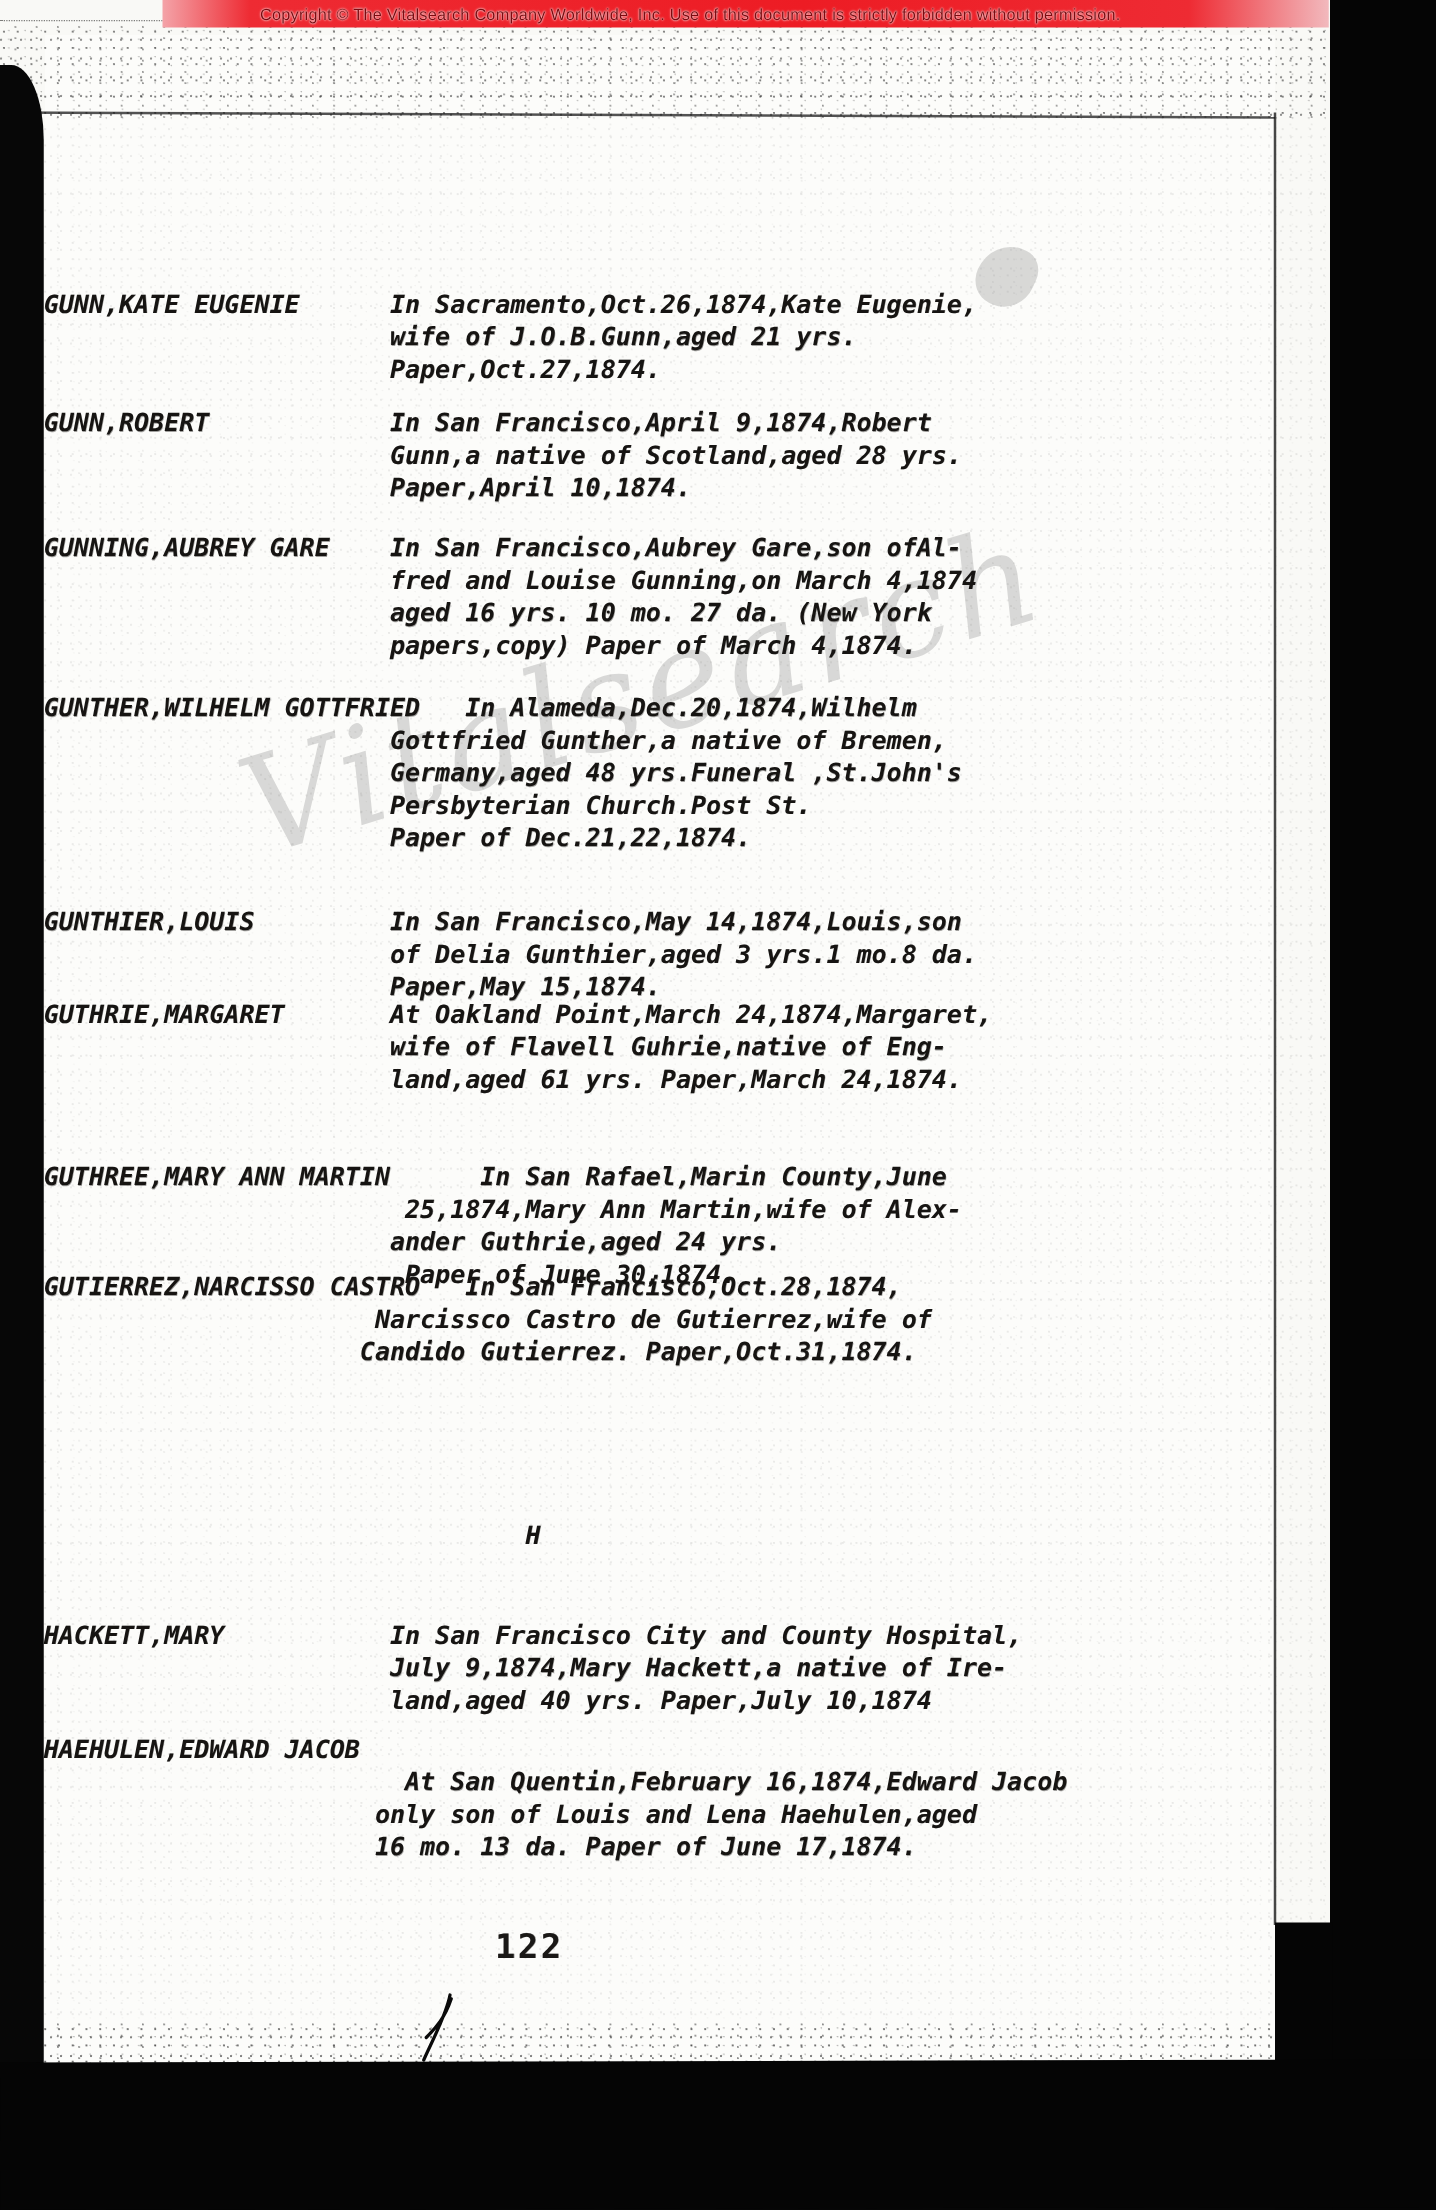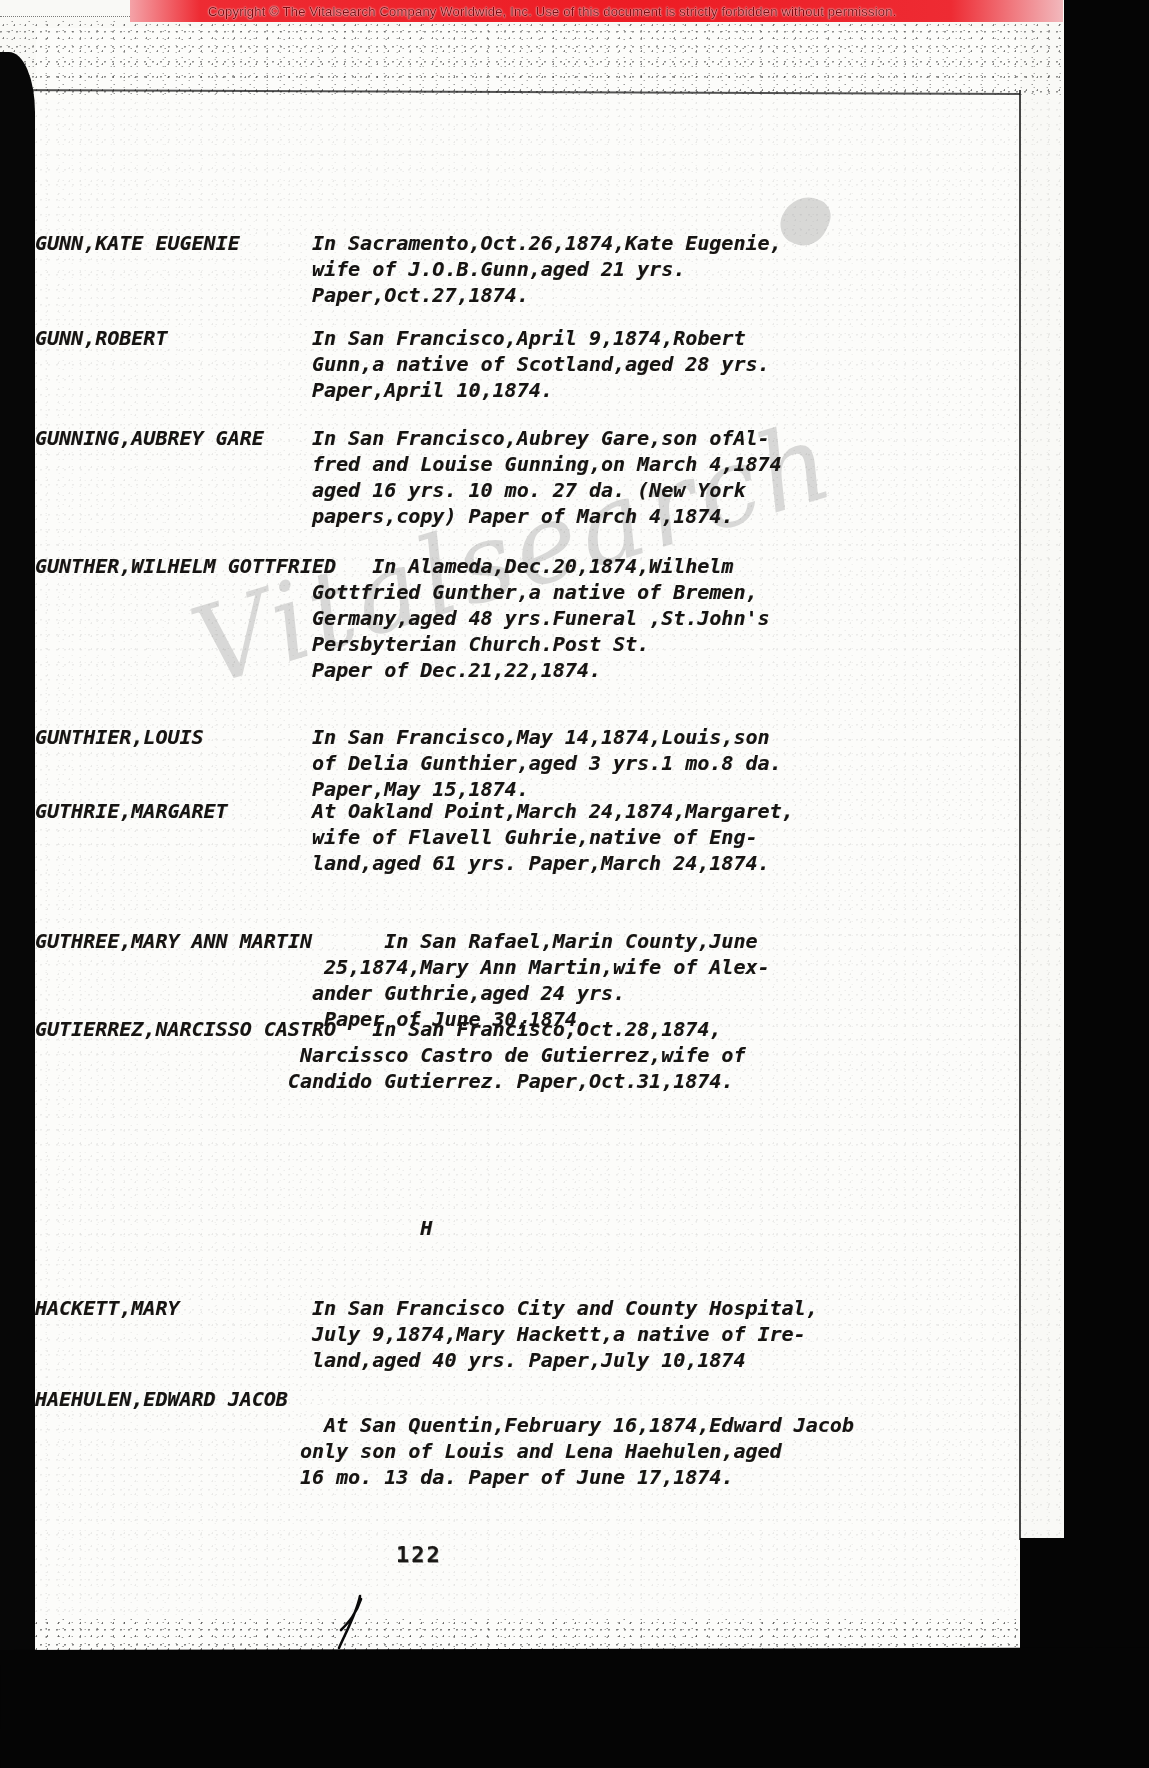--- a/index.html
+++ b/index.html
@@ -42,21 +42,21 @@
   .watermark{position:absolute;left:215px;top:585px;font-family:"DejaVu Serif",serif;
       font-style:italic;font-size:108px;color:rgba(90,90,90,.22);letter-spacing:4px;
       transform:rotate(-17deg);transform-origin:left bottom;pointer-events:none;}
   
   .entry{position:absolute;left:35px;margin:0;
       font-family:"DejaVu Sans Mono","Liberation Mono",monospace;font-weight:700;
       font-size:20px;line-height:26px;white-space:pre;color:#161412;
       text-shadow:.4px .4px 0 rgba(25,22,20,.4);font-style:italic;}
   .page-num{position:absolute;left:396px;top:1542px;
       font-family:"DejaVu Sans Mono","Liberation Mono",monospace;font-weight:700;
-      font-size:22px;color:#1a1816;letter-spacing:2px;text-shadow:.5px .5px 0 rgba(25,22,20,.45);}
+      font-size:27px;color:#1a1816;letter-spacing:2px;text-shadow:.5px .5px 0 rgba(25,22,20,.45);}
   
   .smudge{position:absolute;left:782px;top:196px;width:46px;height:50px;
       background:rgba(140,140,140,.32);border-radius:62% 38% 55% 45%;transform:rotate(24deg);}
   .pen-mark{position:absolute;left:336px;top:1594px;}
 </style>
 </head>
 <body>
 
 <div class="canvas">
 

